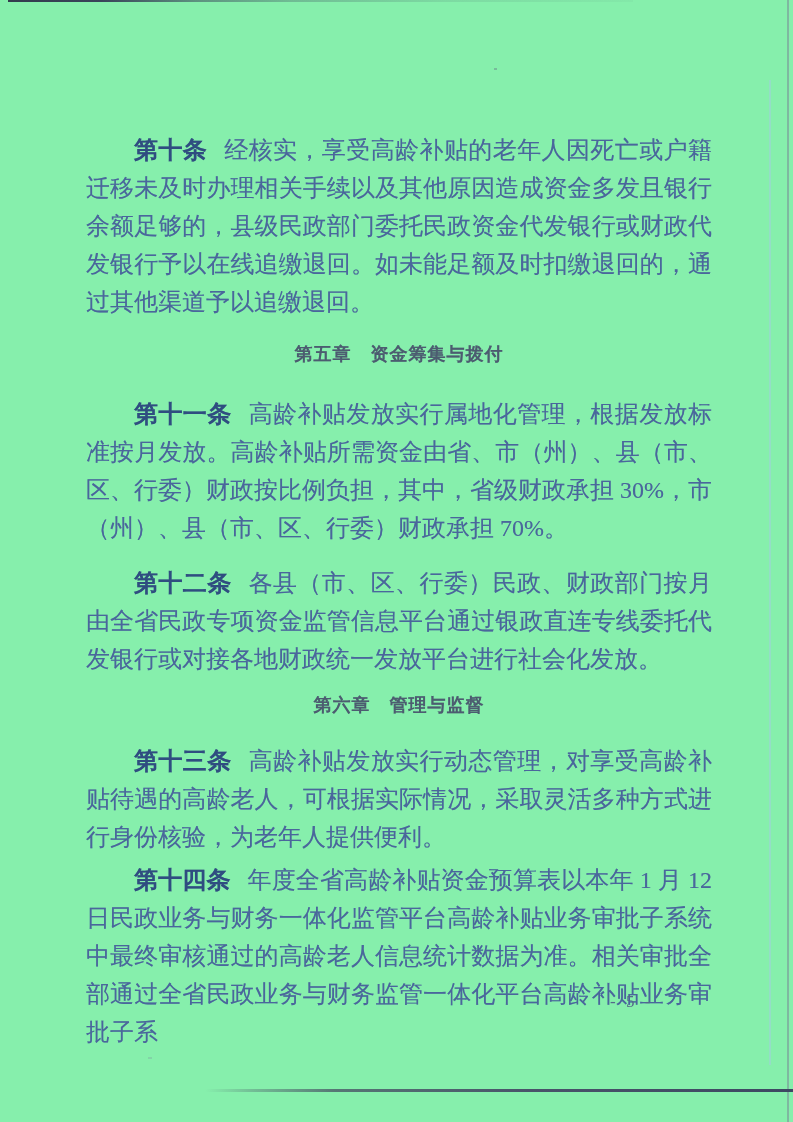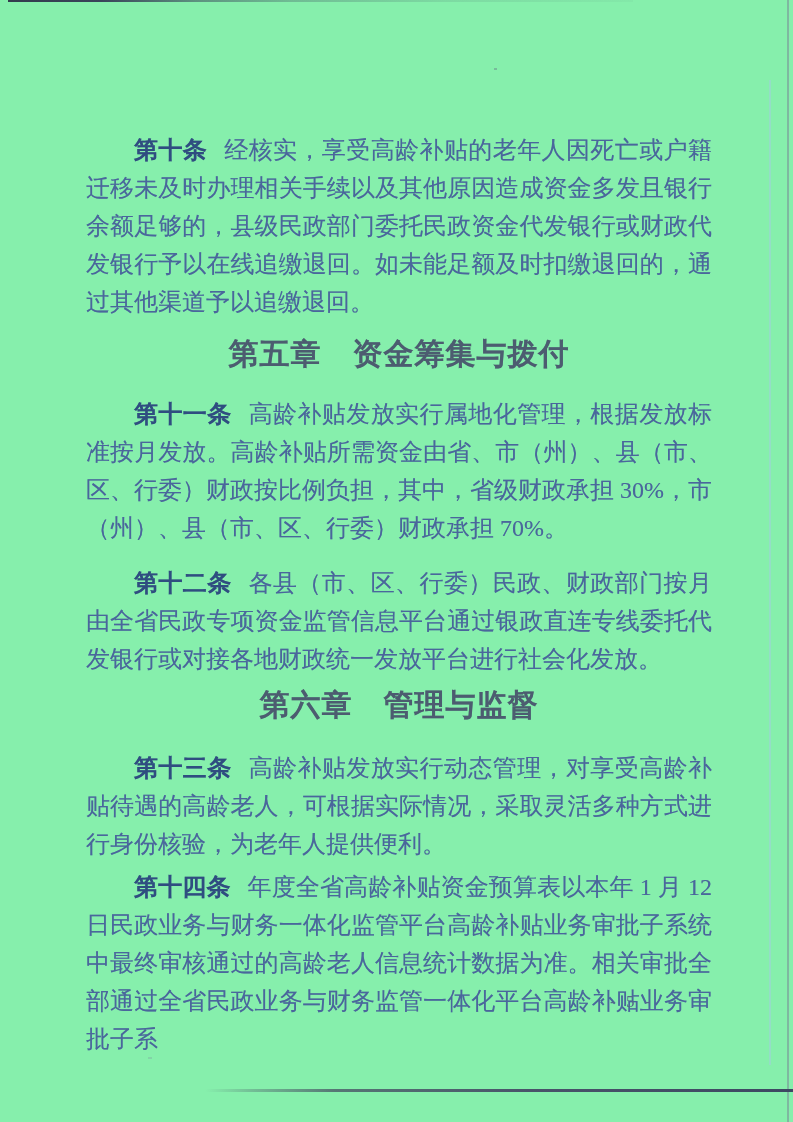--- a/index.html
+++ b/index.html
@@ -46,29 +46,29 @@
   }
   .para { margin:0; text-indent:48px; }
   .term {
     font-weight:bold; color:#2f4d80; margin-right:17px;
     text-shadow:0 0 0.5px rgba(47,77,128,.55);
   }
   .chapter {
     margin:0; text-indent:0;
     font-family:"Liberation Sans", sans-serif;
     font-weight:bold; color:#4c5c70;
-    font-size:30px; line-height:40px;
+    font-size:18px; line-height:40px;
     text-align:center; letter-spacing:1px;
     text-shadow:0 0 0.5px rgba(76,92,112,.5);
   }
   .mt-h1 { margin-top:13px; }
   .mt-p2 { margin-top:21px; }
   .mt-p3 { margin-top:17px; }
   .mt-h2 { margin-top:7px; }
-  .mt-p4 { margin-top:24px; }
+  .mt-p4 { margin-top:17px; }
   .mt-p5 { margin-top:5px; }
 
   .page-number {
     position:absolute; left:610px; top:992px;
     color:#55688a; font-size:17px; letter-spacing:3px;
     font-family:"Liberation Serif", serif;
   }
 </style>
 </head>
 <body>

